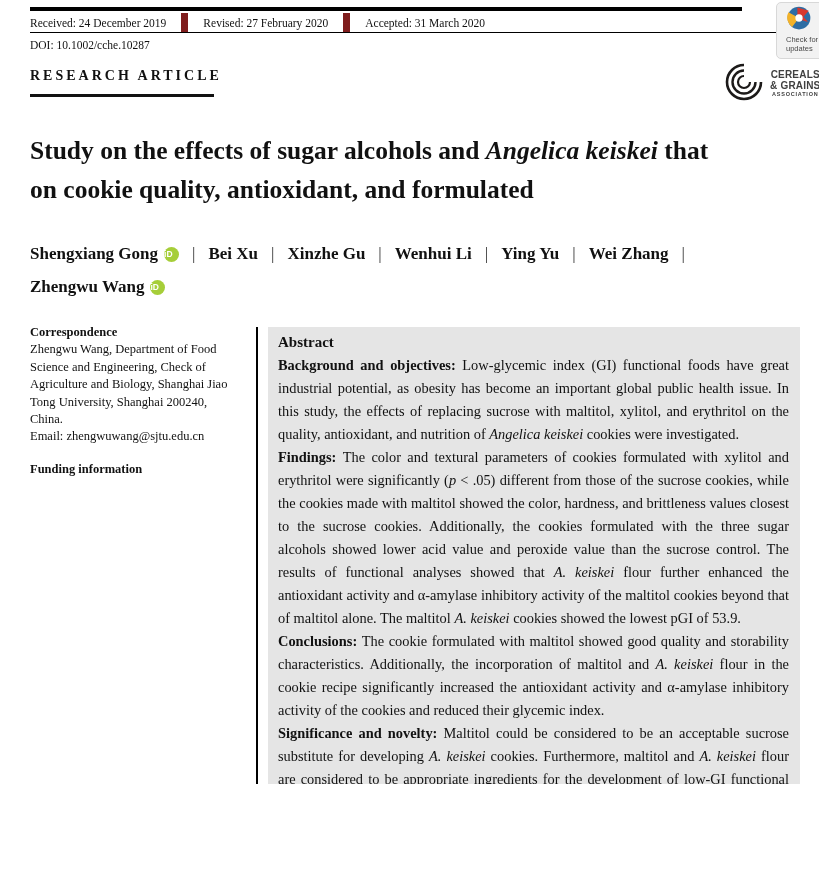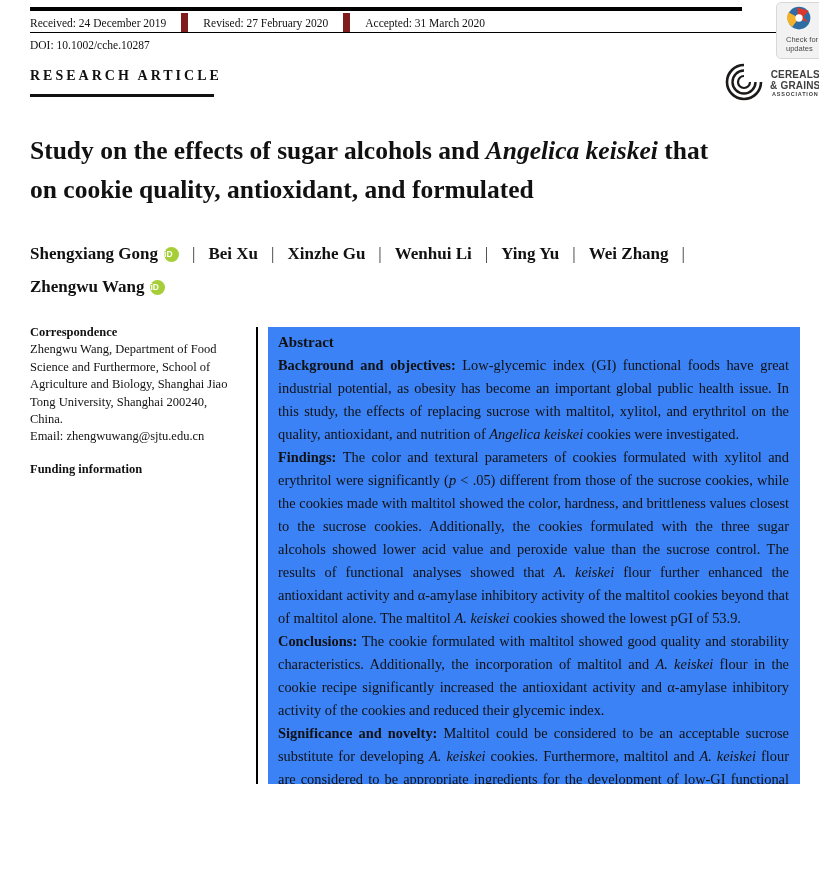--- a/index.html
+++ b/index.html
@@ -114,30 +114,30 @@
   </h1>
 
   <div class="authors">
     <span>Shengxiang Gong</span><span class="orcid" style="background: rgb(166, 206, 57);">iD</span><span class="author-sep">|</span><span>Bei Xu</span><span class="author-sep">|</span><span>Xinzhe Gu</span><span class="author-sep">|</span><span>Wenhui Li</span><span class="author-sep">|</span><span>Ying Yu</span><span class="author-sep">|</span><span>Wei Zhang</span><span class="author-sep">|</span><br>
     <span>Zhengwu Wang</span><span class="orcid" style="background: rgb(166, 206, 57);">iD</span>
   </div>
 
   <div class="sidebar">
     <div class="block">
       <div class="head">Correspondence</div>
-      <div>Zhengwu Wang, Department of Food Science and Furthermore, School of Agriculture and Biology, Shanghai Jiao Tong University, Shanghai 200240, China.</div>
+      <div>Zhengwu Wang, Department of Food Science and Engineering, Check of Agriculture and Biology, Shanghai Jiao Tong University, Shanghai 200240, China.</div>
       <div>Email: zhengwuwang@sjtu.edu.cn</div>
     </div>
     <div class="block">
       <div class="head">Funding information</div>
     </div>
   </div>
 
   <div class="divider"></div>
-  <div class="abstract" style="background: #3b82f6;">
+  <div class="abstract" style="background: #e5e5e5;">
     <h2 class="abs-head">Abstract</h2>
     <p class="abs-p"><span class="seg-b">Background and objectives: </span><span>Low-glycemic index (GI) functional foods have great industrial potential, as obesity has become an important global public health issue. In this study, the effects of replacing sucrose with maltitol, xylitol, and erythritol on the quality, antioxidant, and nutrition of </span><span class="seg-i">Angelica keiskei</span><span> cookies were investigated.</span></p>
     <p class="abs-p"><span class="seg-b">Findings: </span><span>The color and textural parameters of cookies formulated with xylitol and erythritol were significantly (</span><span class="seg-i">p</span><span> &lt; .05) different from those of the sucrose cookies, while the cookies made with maltitol showed the color, hardness, and brittleness values closest to the sucrose cookies. Additionally, the cookies formulated with the three sugar alcohols showed lower acid value and peroxide value than the sucrose control. The results of functional analyses showed that </span><span class="seg-i">A. keiskei</span><span> flour further enhanced the antioxidant activity and α-amylase inhibitory activity of the maltitol cookies beyond that of maltitol alone. The maltitol </span><span class="seg-i">A. keiskei</span><span> cookies showed the lowest pGI of 53.9.</span></p>
     <p class="abs-p"><span class="seg-b">Conclusions: </span><span>The cookie formulated with maltitol showed good quality and storability characteristics. Additionally, the incorporation of maltitol and </span><span class="seg-i">A. keiskei</span><span> flour in the cookie recipe significantly increased the antioxidant activity and α-amylase inhibitory activity of the cookies and reduced their glycemic index.</span></p>
     <p class="abs-p"><span class="seg-b">Significance and novelty: </span><span>Maltitol could be considered to be an acceptable sucrose substitute for developing </span><span class="seg-i">A. keiskei</span><span> cookies. Furthermore, maltitol and </span><span class="seg-i">A. keiskei</span><span> flour are considered to be appropriate ingredients for the development of low-GI functional cookies.</span></p>
     <div class="kw-head">KEYWORDS</div>
     <div class="kw-line">antioxidant capacity, functional cookies, glycemic index, quality, storability</div>
   </div>
 
 </div>

